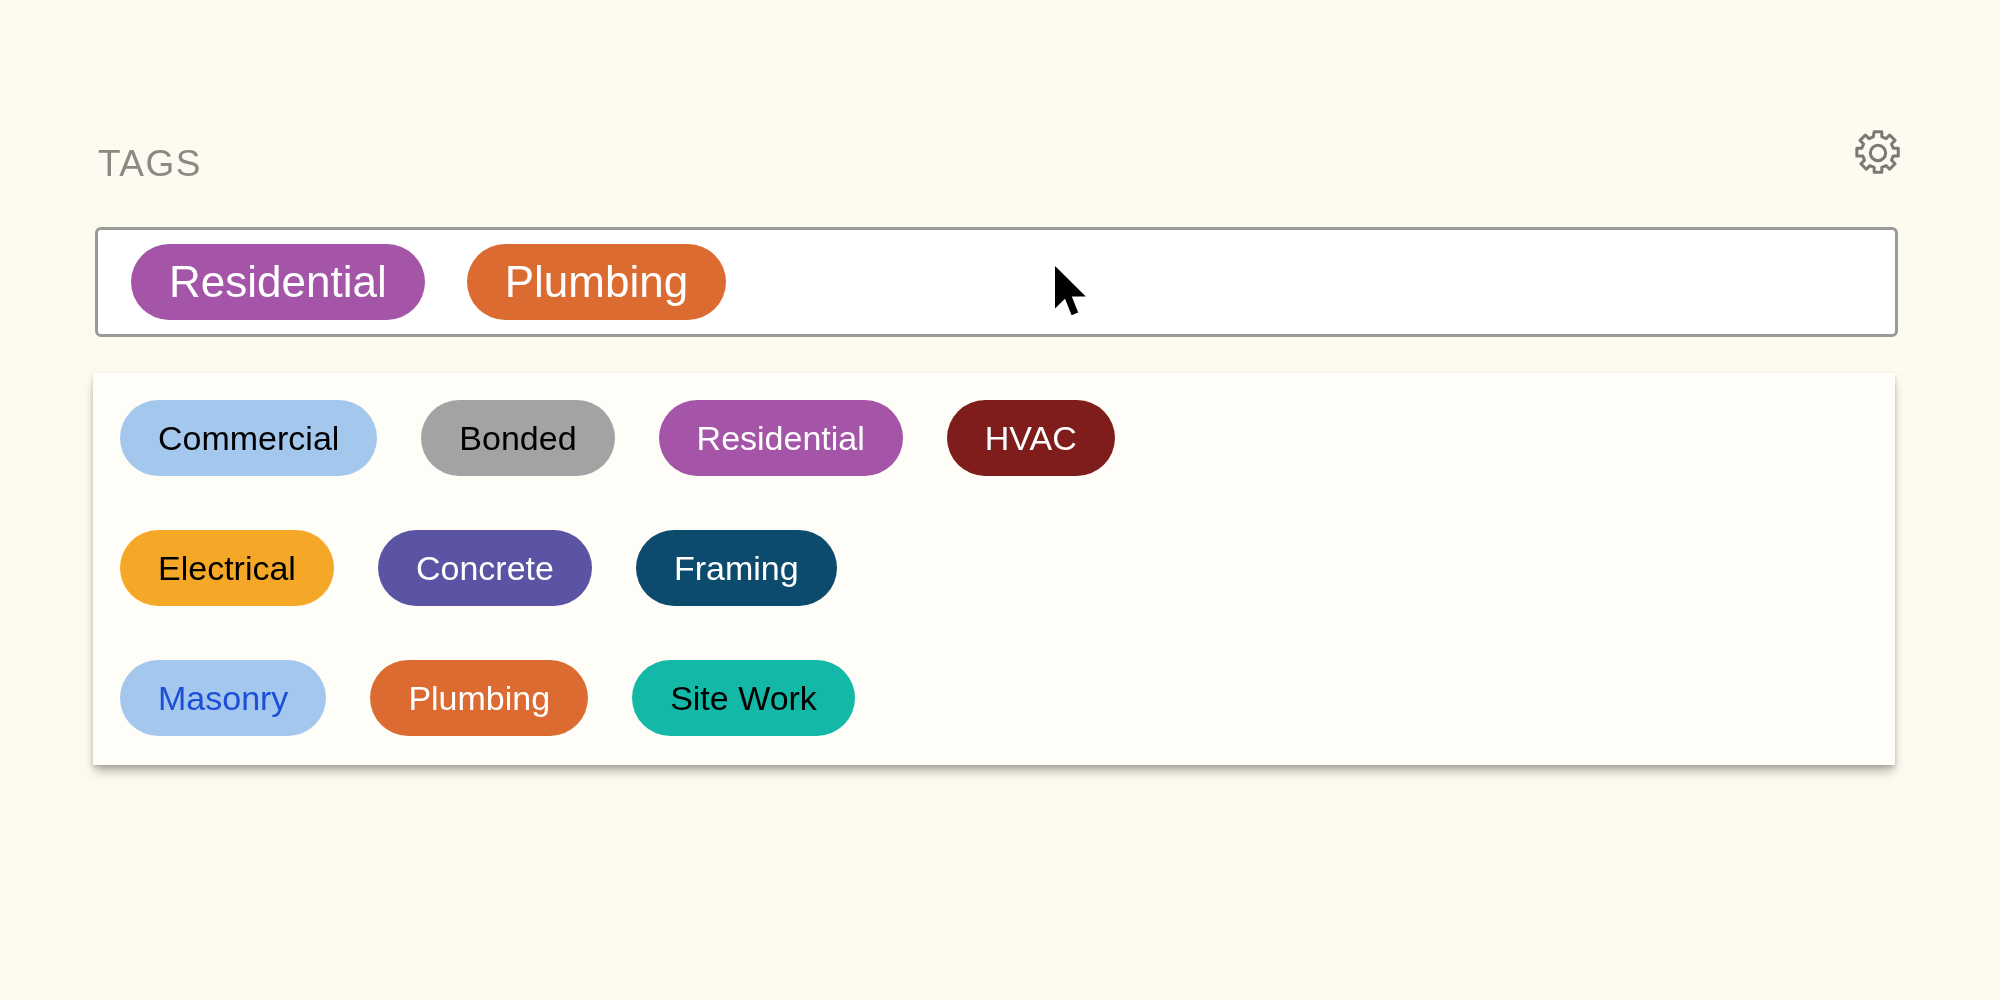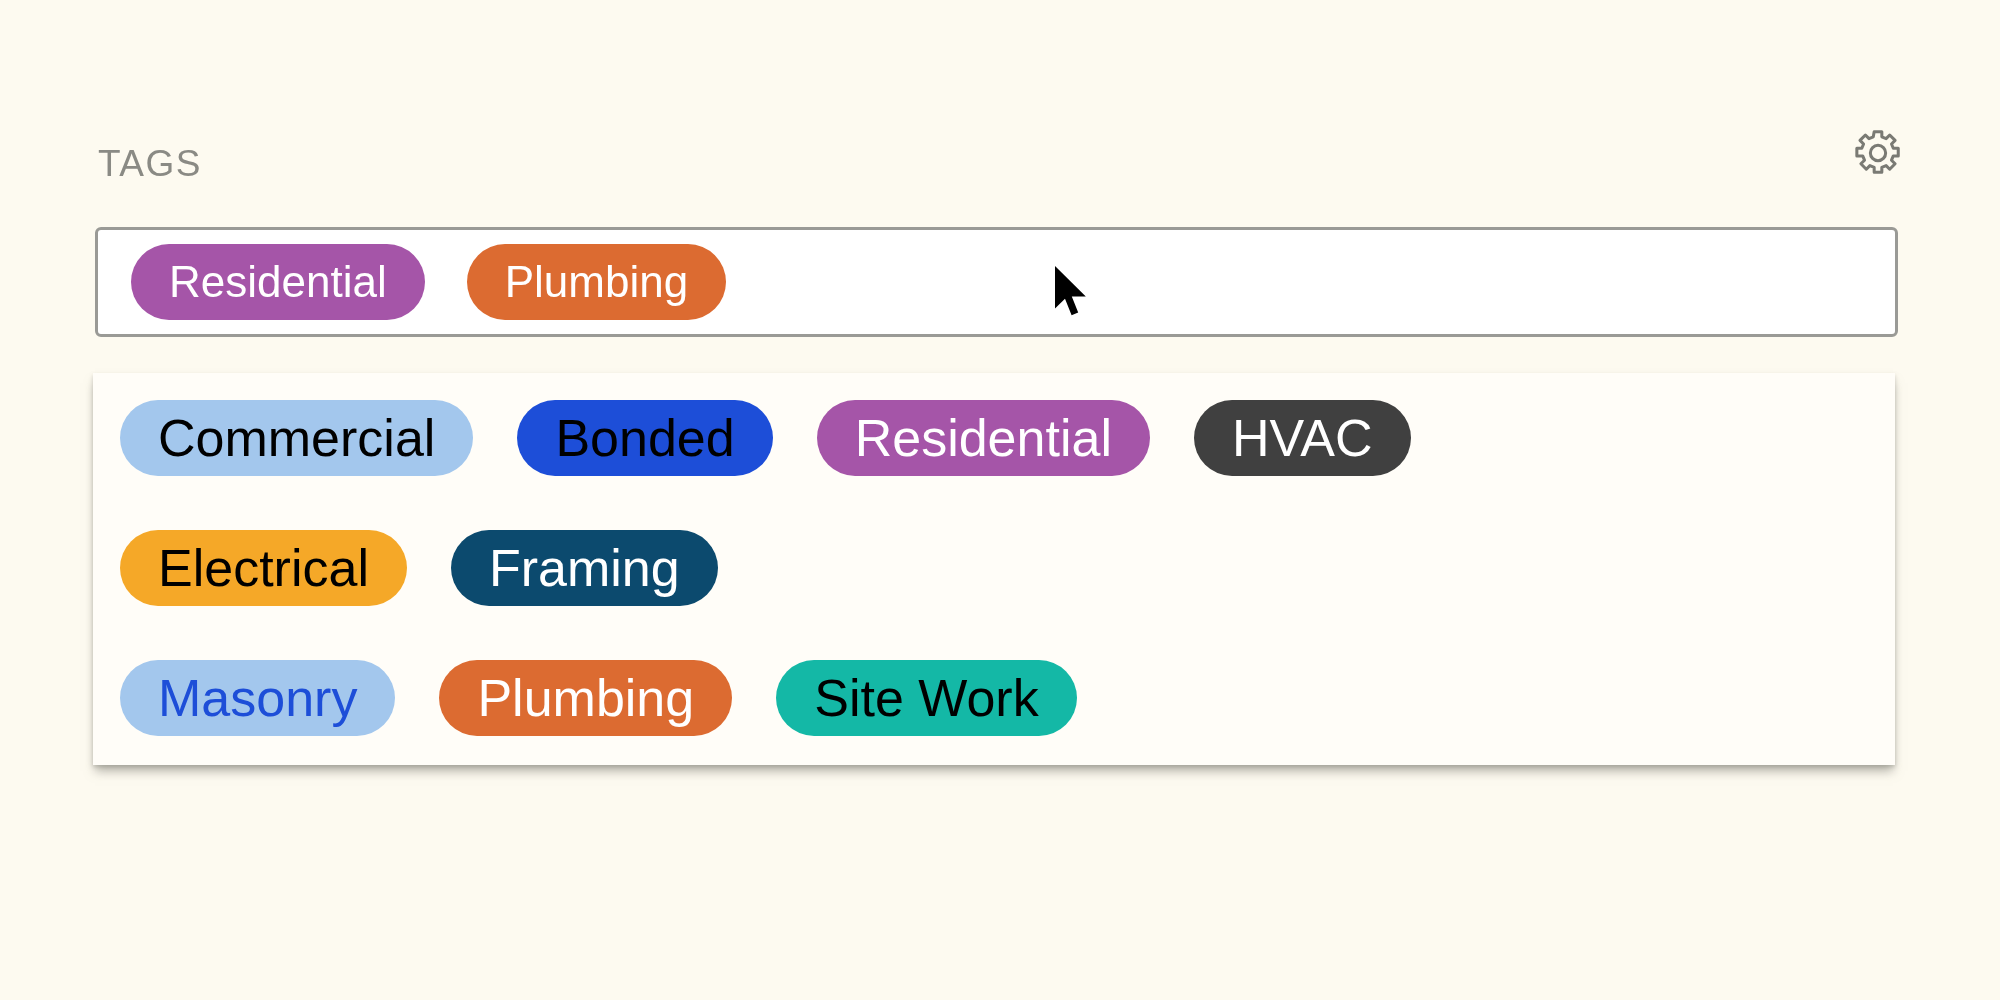--- a/index.html
+++ b/index.html
@@ -78,21 +78,21 @@
     align-items: center;
     gap: 0px;
   }
 
   
   .pill {
     display: inline-flex;
     align-items: center;
     justify-content: center;
     border-radius: 999px;
-    font-size: 52px;
+    font-size: 34px;
     line-height: 1;
     white-space: nowrap;
     box-sizing: border-box;
     padding: 0 38px;
     height: 74px;
   }
   #tags-input-box .pill {
     height: 76px;
     font-size: 44px;
   }
@@ -133,33 +133,36 @@
     <span class="pill" style="background: rgb(220, 107, 49); color: rgb(255, 255, 255);">
       <span>Plumbing</span>
     </span>
   </div>
 
 <div id="tags-dropdown">
     <div class="dropdown-row">
       <span class="pill" style="background: rgb(163, 199, 237); color: rgb(0, 0, 0);">
         <span>Commercial</span>
       </span>
-      <span class="pill" style="background: #1d4ed8; color: rgb(0, 0, 0);">
+      <span class="pill" style="background: #a3a3a3; color: rgb(0, 0, 0);">
         <span>Bonded</span>
       </span>
       <span class="pill" style="background: rgb(165, 85, 168); color: rgb(255, 255, 255);">
         <span>Residential</span>
       </span>
-      <span class="pill" style="background: #404040; color: rgb(255, 255, 255);">
+      <span class="pill" style="background: #7f1d1d; color: rgb(255, 255, 255);">
         <span>HVAC</span>
       </span>
     </div>
     <div class="dropdown-row">
       <span class="pill" style="background: rgb(245, 168, 40); color: rgb(0, 0, 0);">
         <span>Electrical</span>
+      </span>
+      <span class="pill" style="background: rgb(91, 83, 163); color: rgb(255, 255, 255);">
+        <span>Concrete</span>
       </span>
       <span class="pill" style="background: #0c4a6e; color: rgb(255, 255, 255);">
         <span>Framing</span>
       </span>
     </div>
     <div class="dropdown-row">
       <span class="pill" style="background: rgb(163, 199, 237); color: #1d4ed8;">
         <span>Masonry</span>
       </span>
       <span class="pill" style="background: rgb(220, 107, 49); color: rgb(255, 255, 255);">

